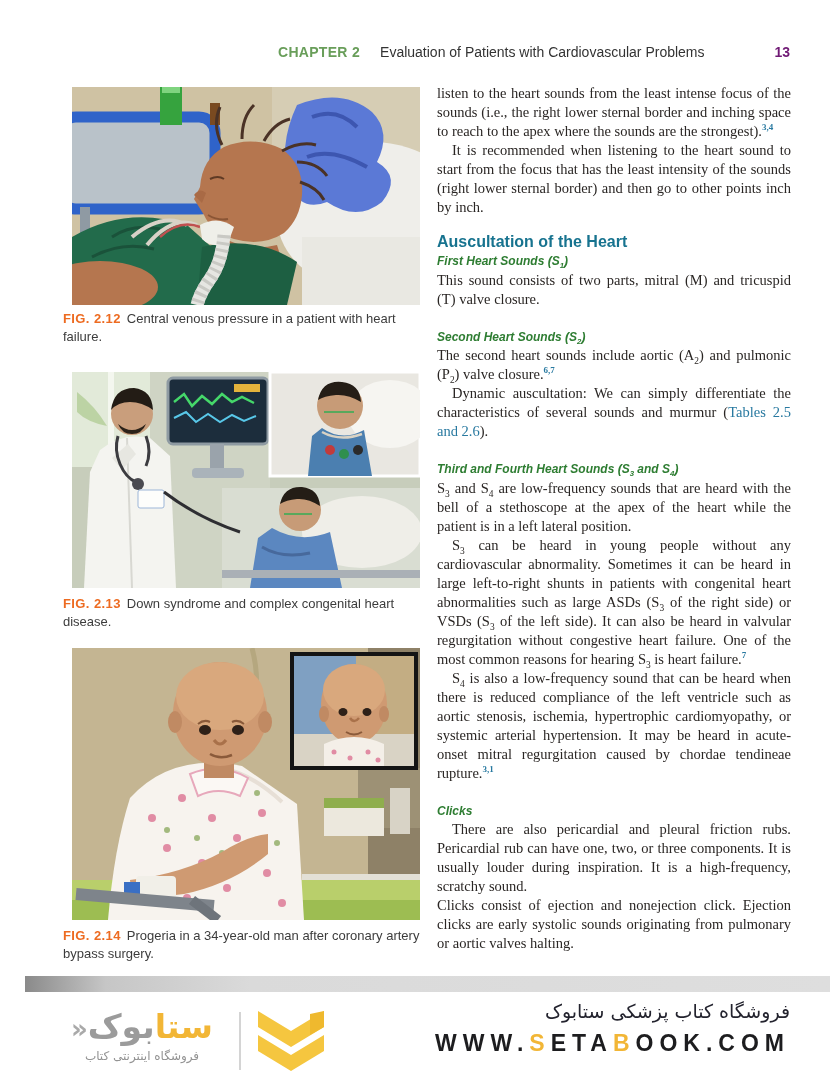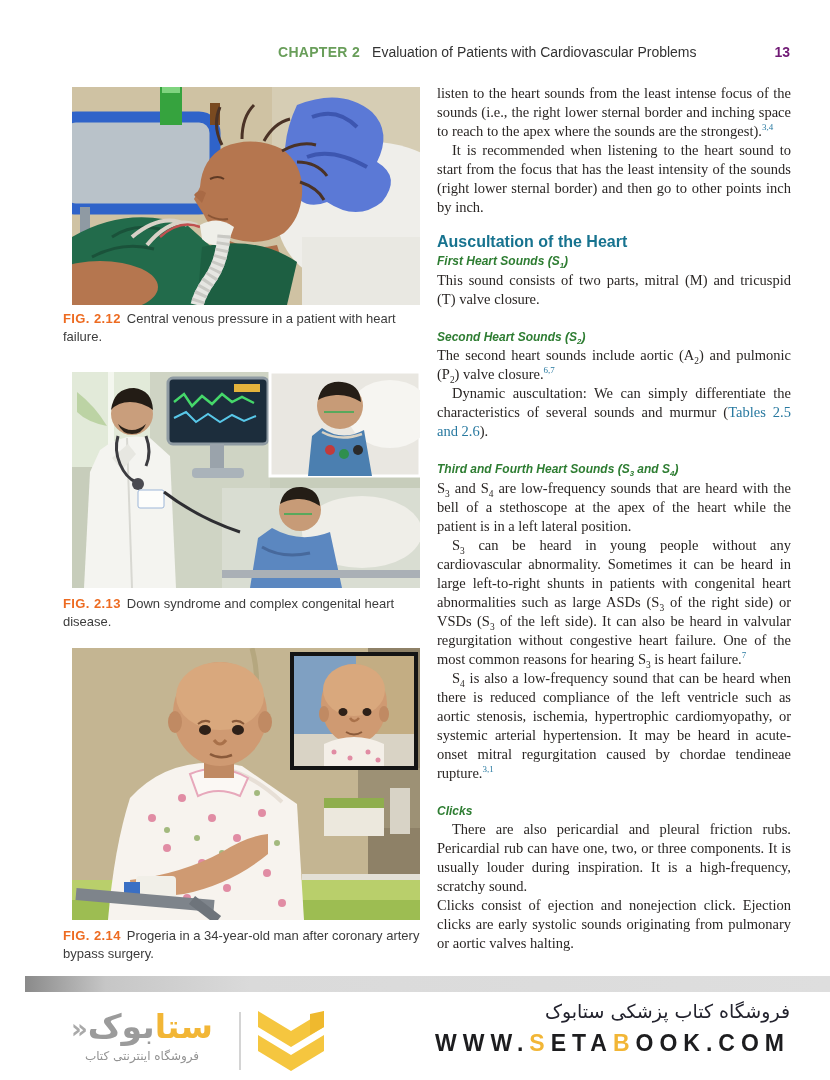--- a/index.html
+++ b/index.html
@@ -1,21 +1,21 @@
 <!DOCTYPE html>
 <html><head>
 <meta charset="utf-8">
 <style>
   html,body{margin:0;padding:0;background:#ffffff;}
   #page{position:relative;width:830px;height:1080px;background:#ffffff;overflow:hidden;
         font-family:"Liberation Serif",serif;color:#2a2624;}
 
   
   .page-header{position:absolute;left:278px;right:40px;top:44px;display:flex;align-items:baseline;
-               font-family:"Liberation Sans",sans-serif;font-size:14px;}
+               font-family:"Liberation Sans",sans-serif;font-size:14px;gap:8px;}
   .chapter-label{color:#699e5a;font-weight:bold;letter-spacing:.3px;}
   .chapter-title{margin-left:12px;color:#333;}
   .page-number{margin-left:auto;font-weight:bold;color:#701a75;}
 
   
   .fig-photo{position:absolute;left:72px;width:348px;overflow:hidden;background:#ddd;}
   .fig-photo svg{display:block;}
   #photo1{top:87px;height:218px;}
   #photo2{top:372px;height:216px;}
   #photo3{top:648px;height:272px;}
@@ -30,21 +30,21 @@
   .article{position:absolute;left:437px;top:84px;width:354px;text-align:justify;
            font-size:14.5px;line-height:1.31;}
   .article p{margin:0;}
   .article p.indent{text-indent:15px;}
   .sec-h2{margin:15px 0 1px 0;font-family:"Liberation Sans",sans-serif;font-size:16px;
           font-weight:bold;color:#17738f;text-align:left;}
   .sec-h3{margin:0 0 1px 0;font-family:"Liberation Sans",sans-serif;font-size:12px;
           font-weight:bold;font-style:italic;color:#2e7d32;text-align:left;}
   .sec-h3.spaced{margin-top:21px;}
   sub.sb{font-size:.65em;line-height:0;}
-  sup.ref{font-size:.62em;line-height:0;color:#2879a0;}
+  sup.ref{font-size:.62em;line-height:0;color:#2879a0;font-weight:bold;}
   .tlink{color:#2879a0;}
 
   
   .page-edge-shadow{position:absolute;left:25px;right:0;top:976px;height:16px;
     background:linear-gradient(90deg,#8a8a8a 0%,#c6c6c6 10%,#dadada 28%,#dedede 100%);}
   .footer{position:absolute;left:0;right:0;top:992px;bottom:0;background:#fff;}
   .logo-block{position:absolute;left:52px;top:18px;width:180px;text-align:center;}
   .logo-text{font-family:"DejaVu Sans",sans-serif;font-size:33px;font-weight:bold;line-height:1.05;
              direction:rtl;unicode-bidi:isolate;}
   .logo-yellow{color:#f2b636;}

